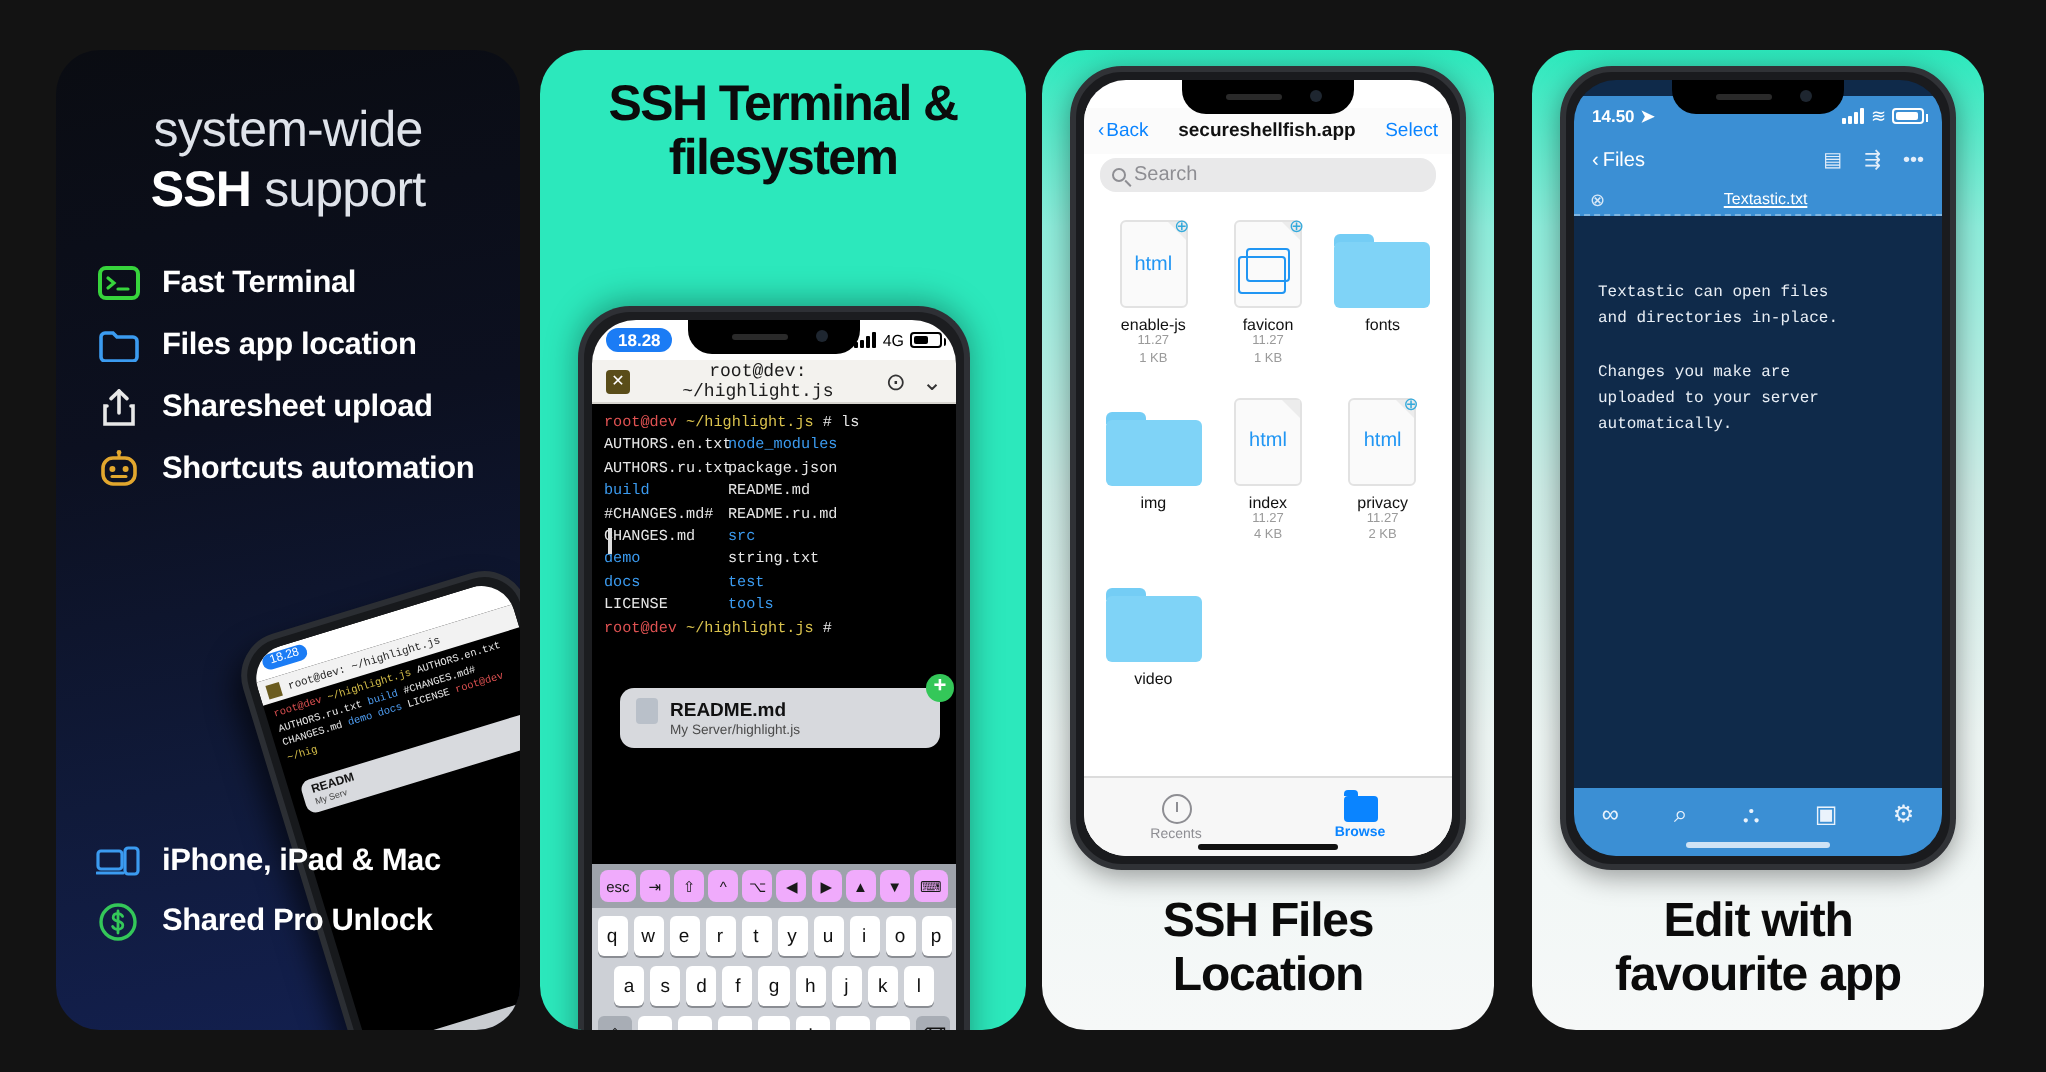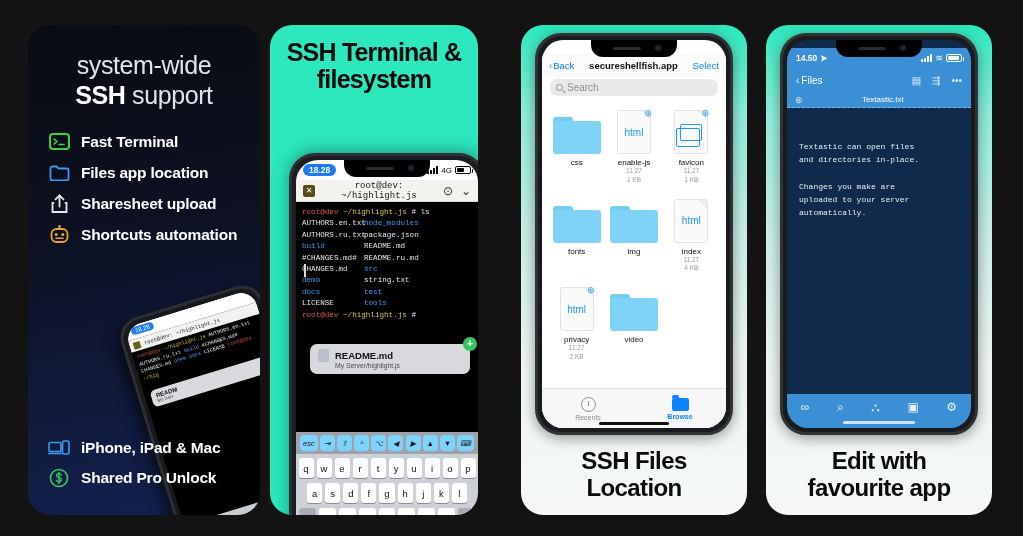--- a/index.html
+++ b/index.html
@@ -13,21 +13,21 @@
   #panel1 { left:28px; width:232px;
     background:linear-gradient(170deg,#0a0c12 0%,#0c1020 38%,#101a3a 72%,#132050 100%); }
   .p1-title { margin:26px 0 0 0; text-align:center; color:#e9ecf2;
     font-size:25px; font-weight:400; letter-spacing:-0.4px; line-height:1.18; }
   .p1-title b { font-weight:700; color:#fff; }
   .p1-title .lt { font-weight:400; color:#dfe3ea; }
   .feat-list { margin:16px 0 12px 20px; }
   .feat { display:flex; align-items:center; gap:11px; height:31px; }
   .feat-ico { width:22px; height:22px; flex:0 0 22px; display:flex; align-items:center; justify-content:center; }
   .feat-lbl { color:#fff; font-size:15.5px; font-weight:600; letter-spacing:-0.2px; white-space:nowrap; }
-  .p1-bottom { position:absolute; left:20px; bottom:22px; }
+  .p1-bottom { position:absolute; left:20px; bottom:39px; }
   .p1-bottom .feat { height:30px; }
 
   
   .tilt-wrap { position:absolute; left:120px; top:268px; width:170px; height:250px;
      transform:rotate(-17deg); }
   .tilt-phone { width:148px; height:250px; background:#17191c; border-radius:22px;
      border:3px solid #2b2e33; box-shadow:-6px 6px 14px rgba(0,0,0,.6); overflow:hidden;
      position:relative; }
   .tilt-screen { position:absolute; inset:4px; background:#000; border-radius:17px; overflow:hidden; }
   .tilt-top { height:14px; background:#fff; position:relative; }
@@ -39,21 +39,21 @@
   .tilt-term { padding:3px 4px; font-family:"Liberation Mono",monospace; font-size:5.2px;
      line-height:1.45; color:#e8e8e8; }
   .tilt-term .r{color:#d94f4f;} .tilt-term .b{color:#4f9ff5;} .tilt-term .y{color:#d8c14a;}
   .tilt-card { margin:6px 6px 0 6px; background:#d8dade; border-radius:5px; padding:3px 5px; }
   .tilt-card .t { font-size:6px; color:#111; font-weight:600;}
   .tilt-card .s { font-size:4.5px; color:#444;}
   .tilt-kb { position:absolute; left:4px; right:4px; bottom:4px; height:26px;
      background:#c9ccd1; border-radius:3px; }
 
   
-  #panel2 { left:270px; width:208px; background:#2ce8bc; }
+  #panel2 { left:270px; width:243px; background:#2ce8bc; }
   .p2-title { margin:14px 10px 0; text-align:center; color:#0b0b0b;
      font-size:25px; font-weight:800; line-height:1.08; letter-spacing:-0.8px; }
   .phone2 { position:absolute; left:19px; top:128px; width:196px; height:405px;
      background:#1c1d20; border-radius:26px 26px 0 0; border:3px solid #2e3035;
      border-bottom:none; box-shadow:0 -2px 16px rgba(0,0,0,.35); overflow:hidden; }
   .scr2 { position:absolute; left:4px; right:4px; top:4px; bottom:0; background:#000;
      border-radius:22px 22px 0 0; overflow:hidden; }
   .notch { position:absolute; left:50%; transform:translateX(-50%); top:0; width:86px; height:17px;
      background:#000; border-radius:0 0 12px 12px; z-index:5; }
   .notch i { position:absolute; left:22px; top:7px; width:28px; height:3px; background:#2a2a2a; border-radius:2px;}
@@ -85,22 +85,22 @@
      padding:5px 8px; }
   .file-card .fc-row { display:flex; align-items:center; gap:6px; }
   .file-card .fc-ico { width:11px;height:13px;background:#b9c0c9;border-radius:2px;}
   .file-card .fc-t { font-size:9.5px; color:#111; font-weight:600; }
   .file-card .fc-s { font-size:6.8px; color:#4a4a4a; margin-left:17px; }
   .plus-badge { position:absolute; right:-7px; top:-7px; width:14px;height:14px;border-radius:50%;
      background:#34c759;color:#fff;font-size:11px;line-height:13px;text-align:center;font-weight:700;}
   .caret { position:absolute; left:8px; top:104px; width:1.5px; height:13px; background:#ddd; }
   .acc-row { position:absolute; left:0; right:0; bottom:104px; height:22px; background:#9ea3ab;
      display:flex; align-items:center; justify-content:space-around; padding:0 3px; }
-  .acc { background:#7dd3fc; border-radius:4px; min-width:15px; height:16px; display:flex;
-     align-items:center; justify-content:center; font-size:7.5px; color:#1a1a1a; padding:0 3px;font-style:italic;}
+  .acc { background:#f0abfc; border-radius:4px; min-width:15px; height:16px; display:flex;
+     align-items:center; justify-content:center; font-size:7.5px; color:#1a1a1a; padding:0 3px;}
   .kb2 { position:absolute; left:0; right:0; bottom:0; height:104px; background:#cdd0d6; padding:4px 3px; }
   .krow { display:flex; justify-content:center; gap:3px; margin-bottom:5px; }
   .key { background:#fff; border-radius:3px; height:20px; min-width:15px; flex:1;
      display:flex; align-items:center; justify-content:center; font-size:9.5px; color:#111;
      box-shadow:0 1px 0 #8a8d93; }
   .key.dark { background:#a8adb5; }
   .home-ind { position:absolute; left:50%; transform:translateX(-50%); bottom:3px;
      width:70px; height:3px; background:#111; border-radius:2px; z-index:6;}
 
   
@@ -168,21 +168,21 @@
   .batt4 { width:16px;height:8px;border:1px solid #fff;border-radius:2px;position:relative;}
   .batt4::after{content:'';position:absolute;right:-3px;top:2px;width:1.5px;height:4px;background:#fff;}
   .batt4 i{position:absolute;left:1px;top:1px;bottom:1px;right:2px;background:#fff;border-radius:1px;}
   .nav4 { height:24px; background:#3b8fd4; display:flex; align-items:center; padding:0 9px; }
   .nav4 .back { color:#fff; font-size:10px; display:flex; align-items:center; gap:2px;}
   .nav4 .sp { flex:1; }
   .nav4 .ic { color:#e3eefa; font-size:10px; margin-left:11px; }
   .tabs4 { height:16px; background:#3b8fd4; display:flex; align-items:center; padding:0 8px;
      border-bottom:1px dashed #7fb6e2; }
   .tabs4 .x { color:#d8e8f7; font-size:9px; }
-  .tabs4 .n { flex:1; text-align:center; color:#fff; font-size:8px; }
+  .tabs4 .n { flex:1; text-align:center; color:#fff; font-size:8px;text-decoration:underline; }
   .body4 { padding:32px 12px; font-family:"Liberation Mono",monospace; font-size:8px;
      line-height:1.65; color:#e8eef5; white-space:pre-wrap; }
   .toolbar4 { position:absolute; left:0; right:0; bottom:0; height:34px; background:#3b8fd4;
      display:flex; align-items:center; justify-content:space-around; padding-bottom:8px; }
   .toolbar4 .ti { color:#eaf3fc; font-size:12px; }
   .home4 { position:absolute; left:50%; transform:translateX(-50%); bottom:4px;
      width:72px;height:3px;background:#cfe3f5;border-radius:2px; }
 </style>
 </head>
 <body>
@@ -420,29 +420,20 @@
         </div>
 
         <div class="search3">
           <span class="mg"></span>
           <span>Search</span>
         </div>
 
         <div class="grid3">
           <div class="gitem">
             <div class="gico">
-                <div class="folder">
-                  <span class="tab"></span>
-                  <span class="body"></span>
-                </div>
-              </div>
-            <div class="gname">css</div>
-          </div>
-          <div class="gitem">
-            <div class="gico">
                 <div class="docfile">
                   <span class="fold"></span>
                   <span class="html">html</span>
                   <span class="cloud">⊕</span>
                 </div>
               </div>
             <div class="gname">enable-js</div>
             <div class="gmeta">11.27</div>
             <div class="gmeta">1 KB</div>
           </div>

